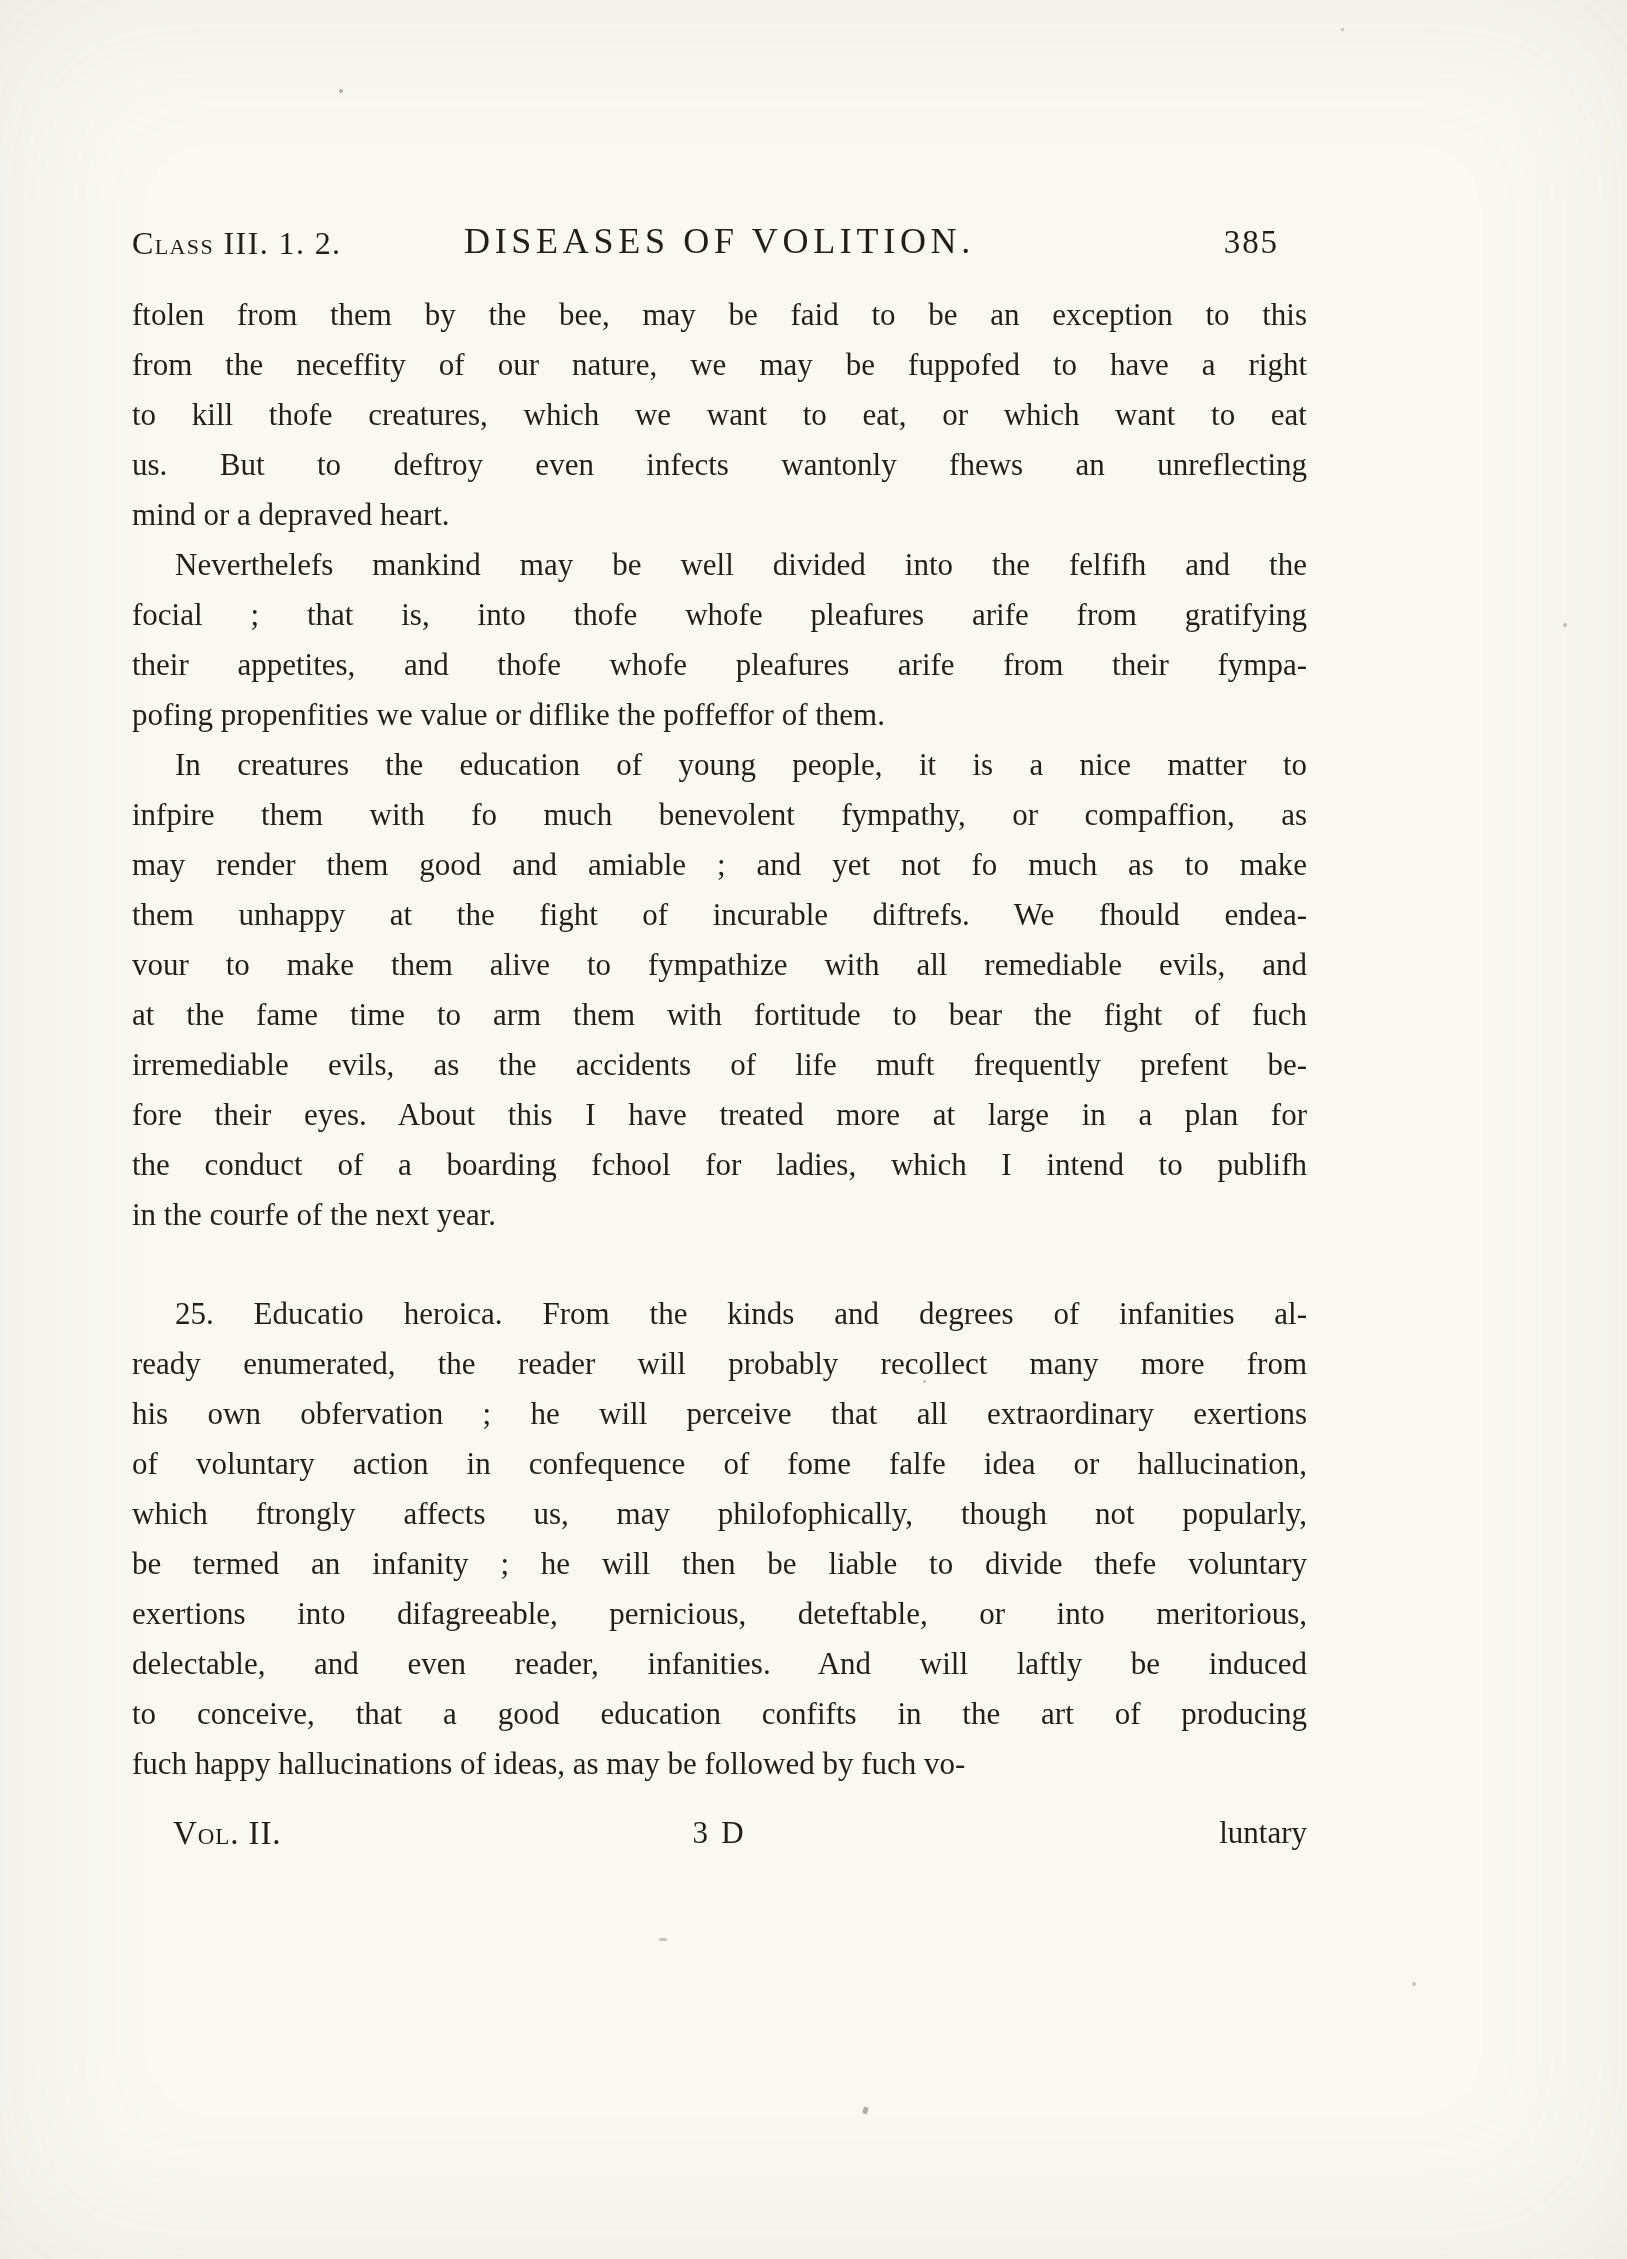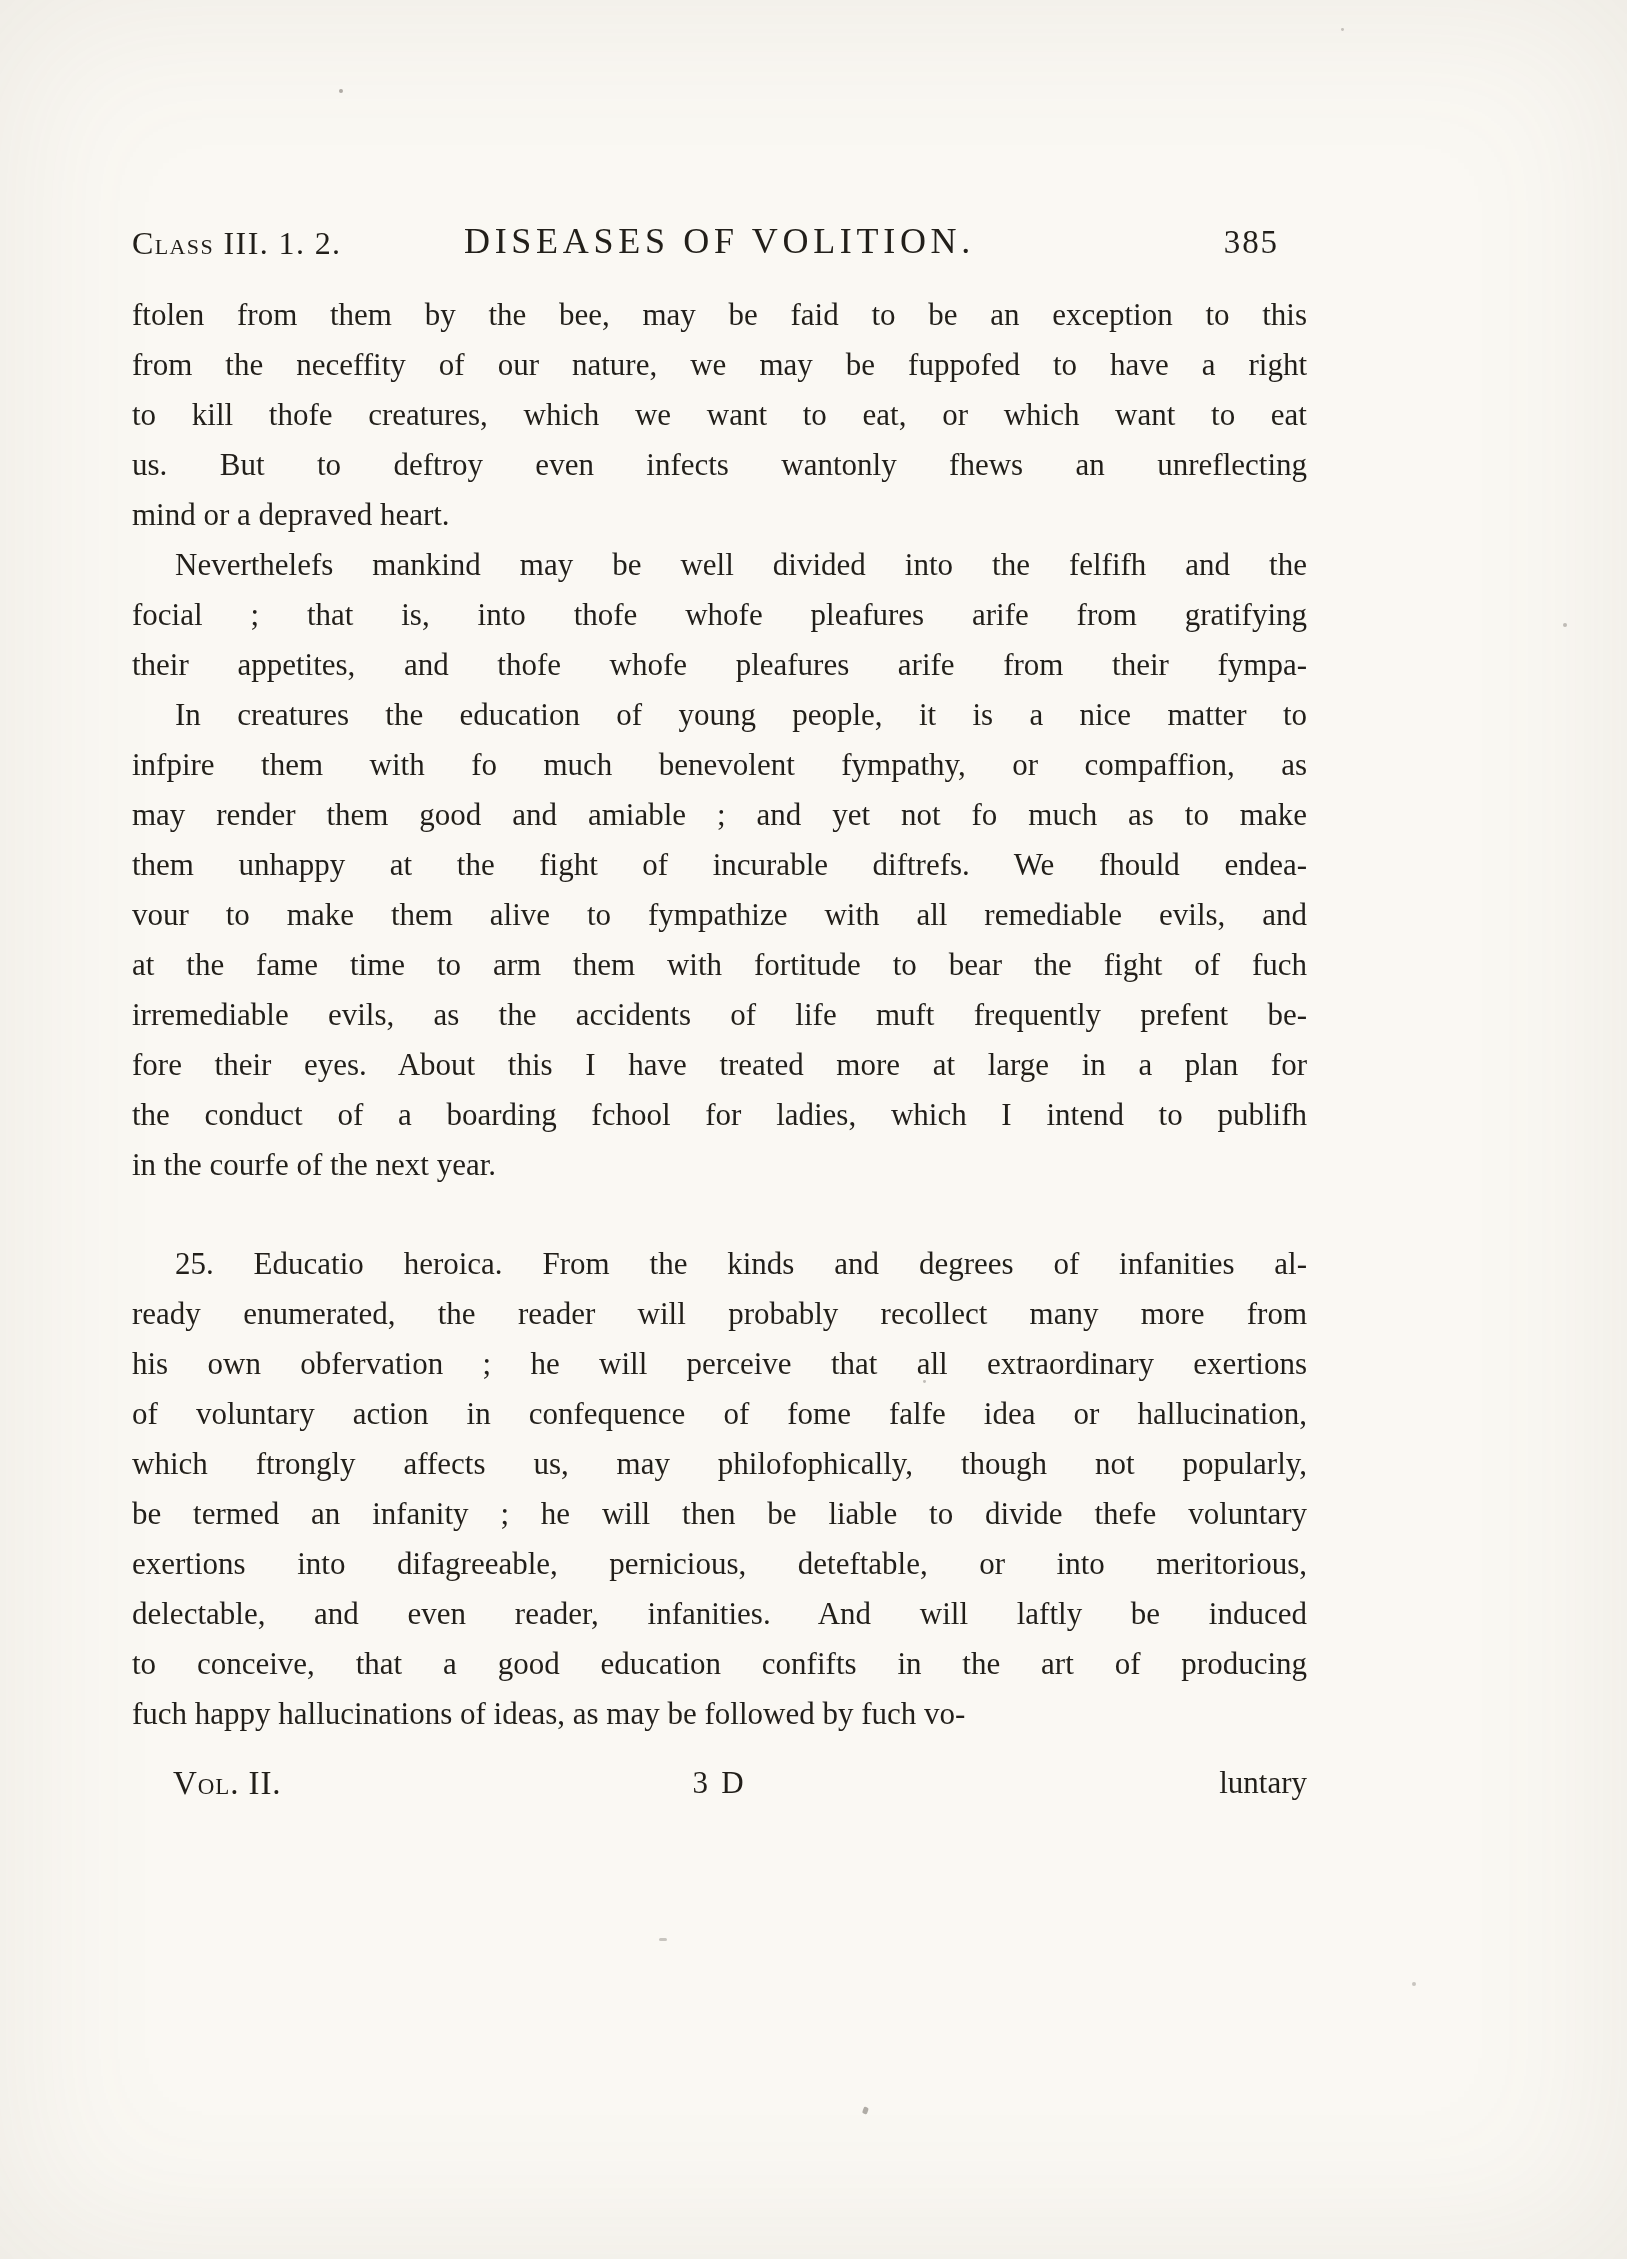--- a/index.html
+++ b/index.html
@@ -115,20 +115,21 @@
           <div class="line">ftolen from them by the bee, may be faid to be an exception to this</div>
           <div class="line">from the neceffity of our nature, we may be fuppofed to have a right</div>
           <div class="line">to kill thofe creatures, which we want to eat, or which want to eat</div>
           <div class="line">us.  But to deftroy even infects wantonly fhews an unreflecting</div>
           <div class="line para-end">mind or a depraved heart.</div>
         </div>
         <div class="paragraph">
           <div class="line first-line-indent">Neverthelefs mankind may be well divided into the felfifh and the</div>
           <div class="line">focial ;  that is, into thofe whofe pleafures arife from gratifying</div>
           <div class="line">their appetites, and thofe whofe pleafures arife from their fympa-</div>
+          <div class="line para-end">pofing propenfities we value or diflike the poffeffor of them.</div>
         </div>
         <div class="paragraph">
           <div class="line first-line-indent">In creatures the education of young people, it is a nice matter to</div>
           <div class="line">infpire them with fo much benevolent fympathy, or compaffion, as</div>
           <div class="line">may render them good and amiable ;  and yet not fo much as to make</div>
           <div class="line">them unhappy at the fight of incurable diftrefs.  We fhould endea-</div>
           <div class="line">vour to make them alive to fympathize with all remediable evils, and</div>
           <div class="line">at the fame time to arm them with fortitude to bear the fight of fuch</div>
           <div class="line">irremediable evils, as the accidents of life muft frequently prefent be-</div>
           <div class="line">fore their eyes.  About this I have treated more at large in a plan for</div>

